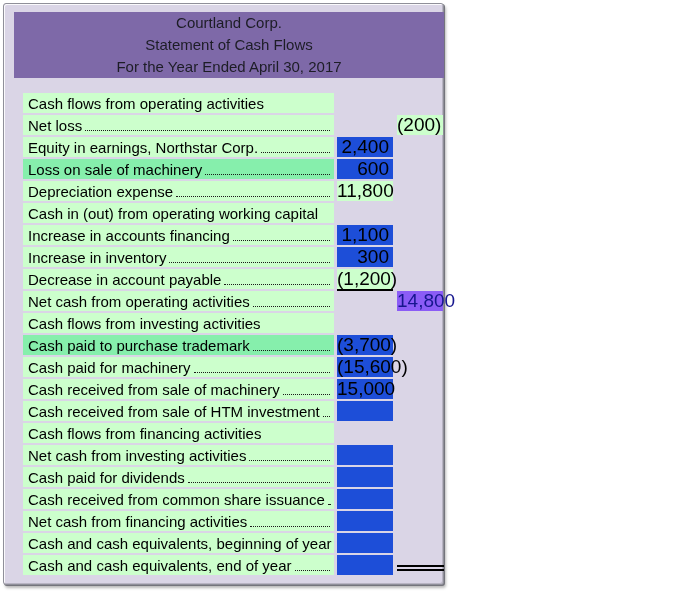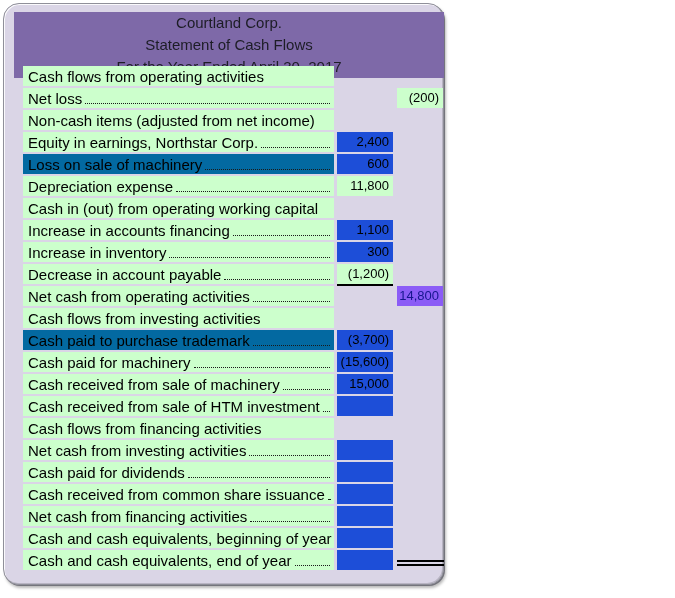--- a/index.html
+++ b/index.html
@@ -2,51 +2,51 @@
 <html><head>
 <meta charset="utf-8">
 <style>
   html,body{margin:0;padding:0;background:#ffffff;}
   body{width:675px;height:598px;position:relative;font-family:"Liberation Sans",sans-serif;-webkit-font-smoothing:antialiased;}
 
   .panel{
     position:absolute;left:3px;top:3px;width:441px;height:582px;
     background:#DAD5E6;
     border:1px solid #8f8f99;
-    border-radius:16px;
+    border-radius:3px;
     box-shadow: inset 1px 1px 0 rgba(255,255,255,.85),
                 inset -1px -1px 0 rgba(120,120,130,.35),
                 1px 1px 0 #74747c,
                 2px 3px 3px rgba(0,0,0,.28);
     box-sizing:border-box;
   }
 
   .hdr{
     position:absolute;left:10px;top:8px;width:430px;height:66px;
     background:#7E69A8;color:#1d1d26;text-align:center;
     font-size:15px;line-height:22px;
   }
   .hdr div{height:22px;}
 
-  .rows{position:absolute;left:0;top:61px;width:445px;}
+  .rows{position:absolute;left:0;top:88px;width:445px;}
   .row{position:relative;height:22px;}
 
   .lab{
     position:absolute;left:19px;top:1px;width:311px;height:20px;
     box-sizing:border-box;padding:0 3px 0 5px;
     display:flex;align-items:center;
     font-size:15px;color:#000;white-space:nowrap;overflow:hidden;
   }
   .lab.g{background:#CCFFCC;}
-  .lab.p{background:#0369a1;}
+  .lab.p{background:#86efac;}
   .leader{flex:1 1 auto;min-width:0;border-bottom:1px dotted #1a1a1a;margin:0 1px 2px 3px;height:13px;}
 
   .val{
     position:absolute;top:1px;height:20px;box-sizing:border-box;
-    font-size:13px;line-height:20px;text-align:right;padding-right:4px;color:#000;
+    font-size:19px;line-height:20px;text-align:right;padding-right:4px;color:#000;
   }
   .val.m{left:333px;width:56px;}
   .val.r{left:393px;width:46px;}
   .val.g{background:#CCFFCC;}
   .val.p{background:#1d4ed8;}
   .val.b{background:#8b5cf6;color:#16168E;}
   .val.u1{box-shadow:0 2px 0 0 #000;}
 
   .dblrule{
     position:absolute;left:393px;top:11px;width:47px;height:6px;
@@ -73,25 +73,20 @@
     </div>
 
     <div class="row">
       <div class="lab g">
           <span>Net loss</span>
           <span class="leader"></span>
         </div>
       <div class="val r g">(200)</div>
     </div>
 
-    <div class="row">
-      <div class="lab g">
-          <span>Non-cash items (adjusted from net income)</span>
-        </div>
-    </div>
 
     <div class="row">
       <div class="lab g">
           <span>Equity in earnings, Northstar Corp.</span>
           <span class="leader"></span>
         </div>
       <div class="val m p">2,400</div>
     </div>
 
     <div class="row">

